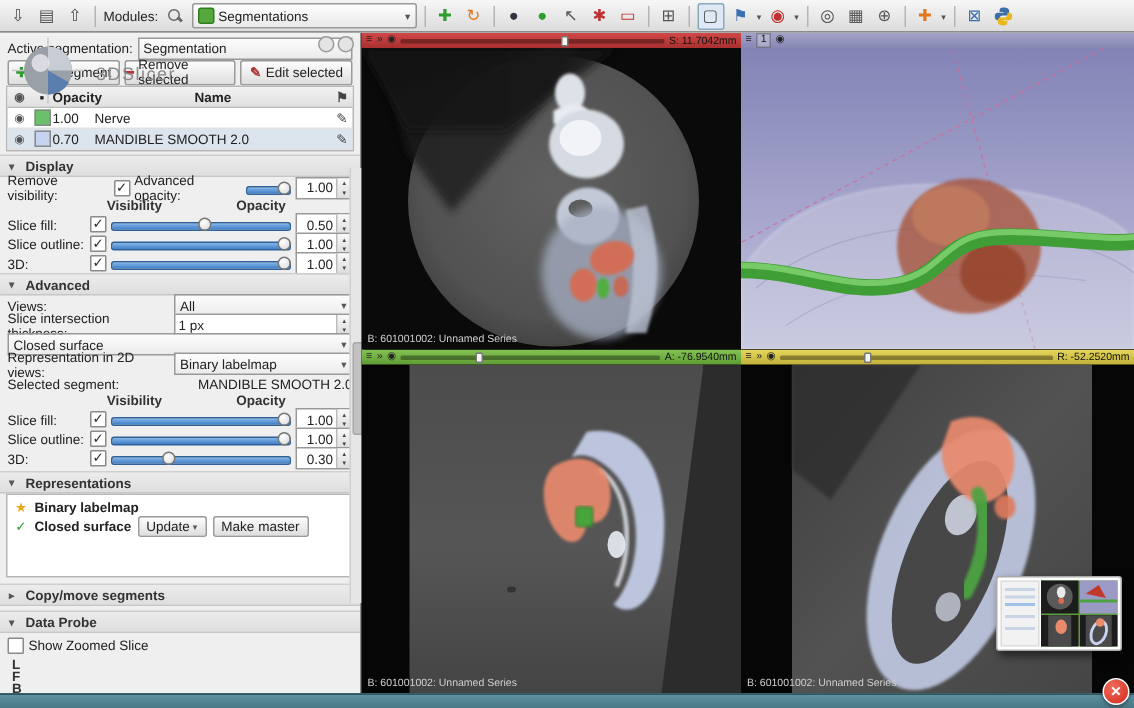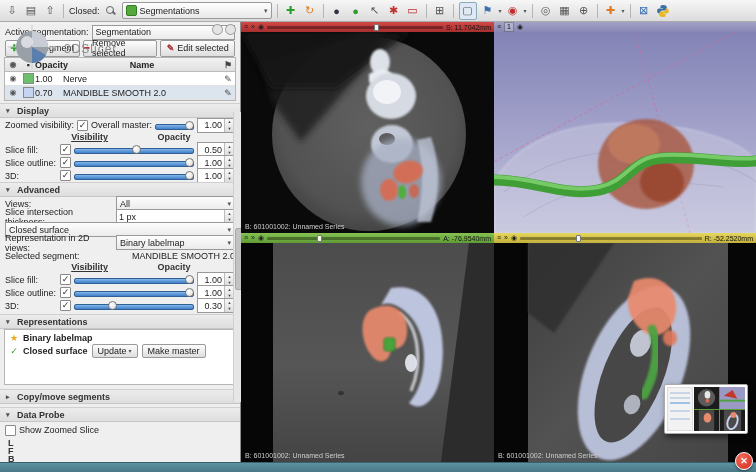--- a/index.html
+++ b/index.html
@@ -60,21 +60,21 @@
   .trow{display:flex;align-items:center;height:13px;border-bottom:1px solid #e2e2e2;}
   .trow.hdr{background:linear-gradient(#f2f2f2,#e0e0e0);border-bottom:1px solid #bbb;font-weight:bold;}
   .trow.sel{background:#dce4ee;}
   .tc-eye{width:16px;text-align:center;color:#555;font-size:8px;}
   .tc-sw{width:14px;display:flex;justify-content:center;}
   .tc-sw .sw{width:9px;height:9px;border:1px solid #888;}
   .tc-op{width:28px;}
   .tc-name{flex:1;}
   .tc-edit{width:14px;text-align:center;color:#444;}
   .visop-hdr{height:11px;display:flex;font-weight:bold;color:#333;flex:0 0 auto;}
-  .visop-hdr .v{width:108px;text-align:right;text-decoration:underline;}
+  .visop-hdr .v{width:108px;text-align:right;}
   .visop-hdr .o{flex:1;text-align:center;}
   .srow-lbl{width:52px;flex:0 0 auto;}
   
   #rep-list{margin:0 4px;border:1px solid #b5b5b5;background:#fff;height:52px;flex:0 0 auto;padding:1px 0;}
   .rrow{display:flex;align-items:center;height:13px;gap:4px;padding:0 4px;}
   .rrow .ric{width:10px;text-align:center;}
   .rrow b{font-weight:bold;}
   .gold{color:#e8a818;} .grn{color:#2e9e2e;}
   
   #panel-scroll{position:absolute;left:233px;top:112px;width:8px;height:290px;background:#e6e6e6;
@@ -117,21 +117,21 @@
     background:linear-gradient(#5d93a2,#477482);border-top:1px solid #3a606c;}
 </style>
 </head>
 <body>
 
 <div id="toolbar">
   <span class="tbi">⇩</span>
   <span class="tbi">▤</span>
   <span class="tbi">⇧</span>
   <span class="tbsep"></span>
-  <span class="lbl">Closed:</span>
+  <span class="lbl">Modules:</span>
   <span class="tbi">
       <span class="mag"></span>
     </span>
   <span class="combo" style="width:142px;">
     <span class="modicon"></span>
     <span>Segmentations</span>
     <span class="dd" style="margin-left:auto;">▾</span>
   </span>
   <span class="tbsep"></span>
   <span class="tbi green">✚</span>
@@ -234,25 +234,25 @@
       <span class="tc-edit">✎</span>
     </div>
   </div>
 
   <div class="sect">
     <span class="tri">▾</span>
     <span>Display</span>
   </div>
 
   <div class="row h14">
-    <span>Zoomed visibility:</span>
+    <span>Remove visibility:</span>
     <span class="cbox">
         <span>✓</span>
       </span>
-    <span>Overall master:</span>
+    <span>Advanced opacity:</span>
     <span class="slider">
         <span class="groove"></span>
         <span class="handle" style="right:0;"></span>
       </span>
     <span class="spin">
       <span class="val">1.00</span>
       <span class="arrs">
           <i>▲</i>
           <i>▼</i>
         </span>

